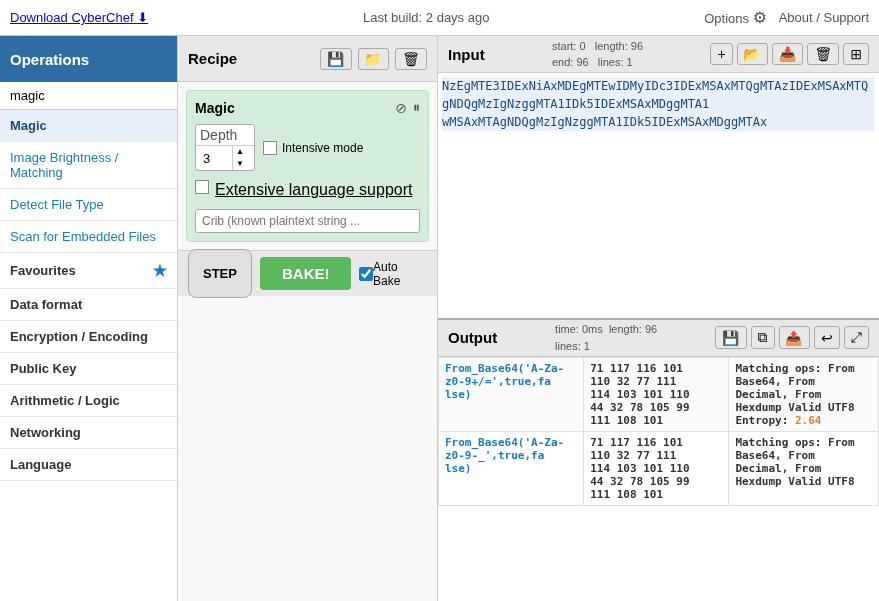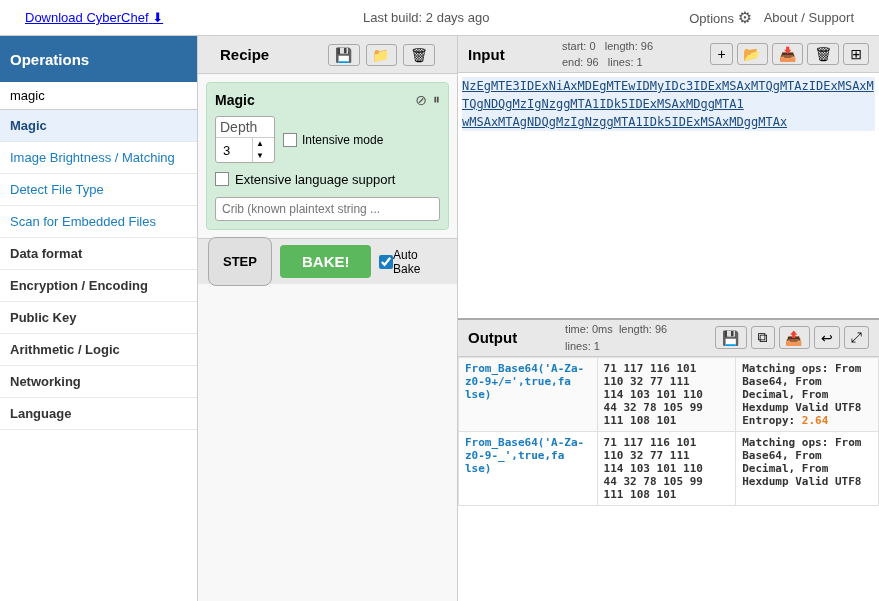--- a/index.html
+++ b/index.html
@@ -1,78 +1,78 @@
 <!DOCTYPE html>
 <html><head>
   <meta charset="utf-8">
   <style>
     * { box-sizing: border-box; margin: 0; padding: 0; }
     body { font-family: Arial, sans-serif; font-size: 13px; background: #f0f0f0; width: 879px; height: 601px; overflow: hidden; }
 
     
     #topbar {
       display: flex; align-items: center; justify-content: space-between;
-      background: #fff; border-bottom: 1px solid #ccc; padding: 4px 25px; height: 36px;
+      background: #fff; border-bottom: 1px solid #ccc; padding: 4px 10px; height: 36px;
     }
     #topbar .last-build { color: #555; font-size: 13px; }
     #topbar .right-links { color: #555; font-size: 13px; display: flex; align-items: center; gap: 4px; }
     #topbar .right-links a { color: #555; text-decoration: none; }
 
     
     #main { display: flex; height: calc(601px - 36px); }
 
     
-    #sidebar { width: 198px; background: #fff; border-right: 1px solid #ccc; overflow-y: auto; flex-shrink: 0; }
+    #sidebar { width: 178px; background: #fff; border-right: 1px solid #ccc; overflow-y: auto; flex-shrink: 0; }
     #sidebar-title { background: #2e6da4; color: #fff; padding: 8px 10px; font-size: 15px; font-weight: bold; height: 46px; display: flex; align-items: center; }
     #search-box { width: 100%; border: none; border-bottom: 1px solid #ccc; padding: 6px 10px; font-size: 13px; outline: none; }
     .sidebar-item {
       padding: 8px 10px; border-bottom: 1px solid #e8e8e8; cursor: pointer; color: #1a7dc0; font-size: 13px;
     }
     .sidebar-item.active { background: #e8f0fb; font-weight: bold; color: #1a4a80; }
     .sidebar-item.category { color: #333; font-weight: bold; font-size: 13px; }
     .sidebar-favourites { display: flex; align-items: center; justify-content: space-between; }
     .star-icon { color: #1a7dc0; font-size: 16px; }
 
     
     #recipe-panel { width: 260px; flex-shrink: 0; border-right: 1px solid #ccc; background: #f8f8f8; display: flex; flex-direction: column; }
-    #recipe-header { display: flex; align-items: center; justify-content: space-between; background: #e8e8e8; border-bottom: 1px solid #ccc; padding: 6px 22px; height: 38px; }
+    #recipe-header { display: flex; align-items: center; justify-content: space-between; background: #e8e8e8; border-bottom: 1px solid #ccc; padding: 6px 10px; height: 46px; }
     #recipe-header .recipe-title { font-size: 15px; font-weight: bold; }
     #recipe-header .recipe-actions { display: flex; gap: 6px; }
     #recipe-header .recipe-actions button { background: none; border: 1px solid #aaa; border-radius: 3px; padding: 2px 6px; cursor: pointer; font-size: 14px; }
 
     
     #magic-card { margin: 8px; background: #d4edda; border: 1px solid #b8dfc4; border-radius: 4px; padding: 8px; }
     #magic-card-header { display: flex; align-items: center; justify-content: space-between; margin-bottom: 8px; }
     #magic-card-header .magic-title { font-weight: bold; font-size: 14px; }
     #magic-card-header .magic-controls { display: flex; gap: 6px; }
     #magic-card-header .magic-controls button { background: none; border: none; cursor: pointer; font-size: 14px; color: #555; }
 
     .depth-row { display: flex; align-items: center; gap: 8px; margin-bottom: 8px; }
     .intensive-checkbox { width: 14px; height: 14px; border: 1px solid #888; background: #fff; display: inline-block; flex-shrink: 0; }
     .intensive-label { font-size: 12px; }
 
     .extensive-row { display: flex; align-items: flex-start; gap: 6px; margin-bottom: 8px; }
     .extensive-checkbox { width: 14px; height: 14px; border: 1px solid #888; background: #fff; display: inline-block; flex-shrink: 0; margin-top: 1px; }
-    .extensive-label { font-size: 13px; line-height: 1.4; }
+    .extensive-label { font-size: 16px; line-height: 1.4; text-decoration: underline; }
 
     .crib-input { width: 100%; border: 1px solid #aaa; border-radius: 3px; padding: 4px 6px; font-size: 12px; color: #999; background: #fff; outline: none; }
 
     
     #io-area { flex: 1; display: flex; flex-direction: column; min-width: 0; }
     #input-panel { flex: 1; border-bottom: 2px solid #aaa; display: flex; flex-direction: column; min-height: 0; }
     #output-panel { flex: 1; display: flex; flex-direction: column; min-height: 0; }
 
     .io-header { display: flex; align-items: center; justify-content: space-between; background: #e8e8e8; border-bottom: 1px solid #ccc; padding: 18px 10px; height: 34px; flex-shrink: 0; }
     .io-header-left { font-size: 15px; font-weight: bold; }
     .io-header-stats { font-size: 11px; color: #555; line-height: 1.5; }
     .io-header-actions { display: flex; gap: 4px; }
     .io-header-actions button { background: none; border: 1px solid #aaa; border-radius: 3px; padding: 2px 6px; cursor: pointer; font-size: 14px; }
 
     .io-content { flex: 1; background: #fff; padding: 4px; overflow-y: auto; font-family: monospace; font-size: 12px; }
-    .input-text { color: #1a4a80; background: #e8f0fb; word-break: break-all; line-height: 1.5; text-decoration: underline; }
+    .input-text { color: #1a4a80; background: #e8f0fb; word-break: break-all; line-height: 1.5; }
 
     
     .output-table { width: 100%; border-collapse: collapse; font-size: 12px; font-weight: bold; }
     .output-table td { padding: 4px 6px; vertical-align: top; border: 1px solid #e0e0e0; }
     .output-table .col-func { color: #1a7dc0; font-family: monospace; font-size: 11px; cursor: pointer; width: 33%; }
     .output-table .col-vals { font-family: monospace; font-size: 11px; color: #333; white-space: pre; width: 33%; }
     .output-table .col-match { font-size: 11px; color: #333; width: 34%; }
     .output-table .entropy-val { color: #e67e22; }
     .output-table tr:nth-child(odd) { background: #fafafa; }
 
@@ -118,20 +118,24 @@
       <span>Magic</span>
     </div>
     <div class="sidebar-item">
       <span>Image Brightness / Matching</span>
     </div>
     <div class="sidebar-item">
       <span>Detect File Type</span>
     </div>
     <div class="sidebar-item">
       <span>Scan for Embedded Files</span>
+    </div>
+    <div class="sidebar-item category sidebar-favourites">
+      <span>Favourites</span>
+      <span class="star-icon">★</span>
     </div>
     <div class="sidebar-item category">
       <span>Data format</span>
     </div>
     <div class="sidebar-item category">
       <span>Encryption / Encoding</span>
     </div>
     <div class="sidebar-item category">
       <span>Public Key</span>
     </div>

